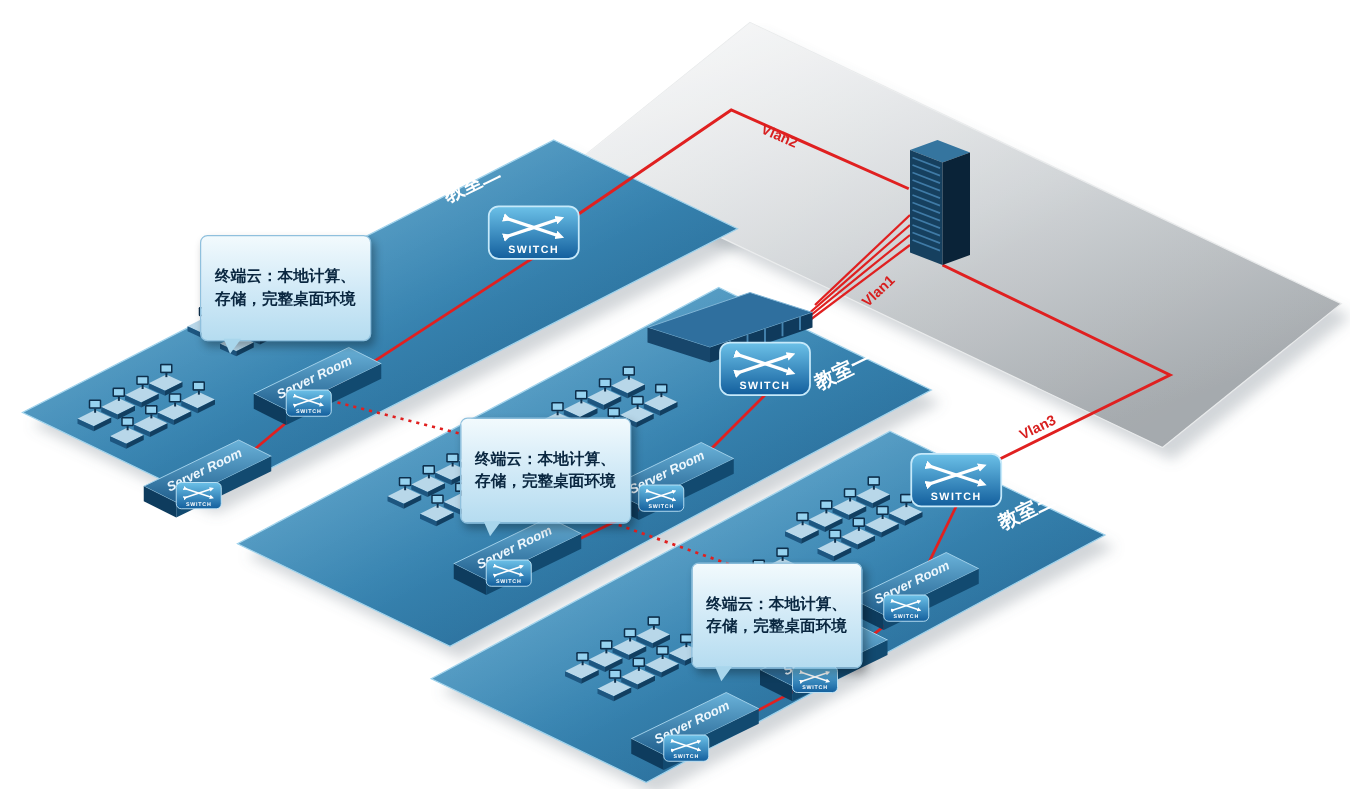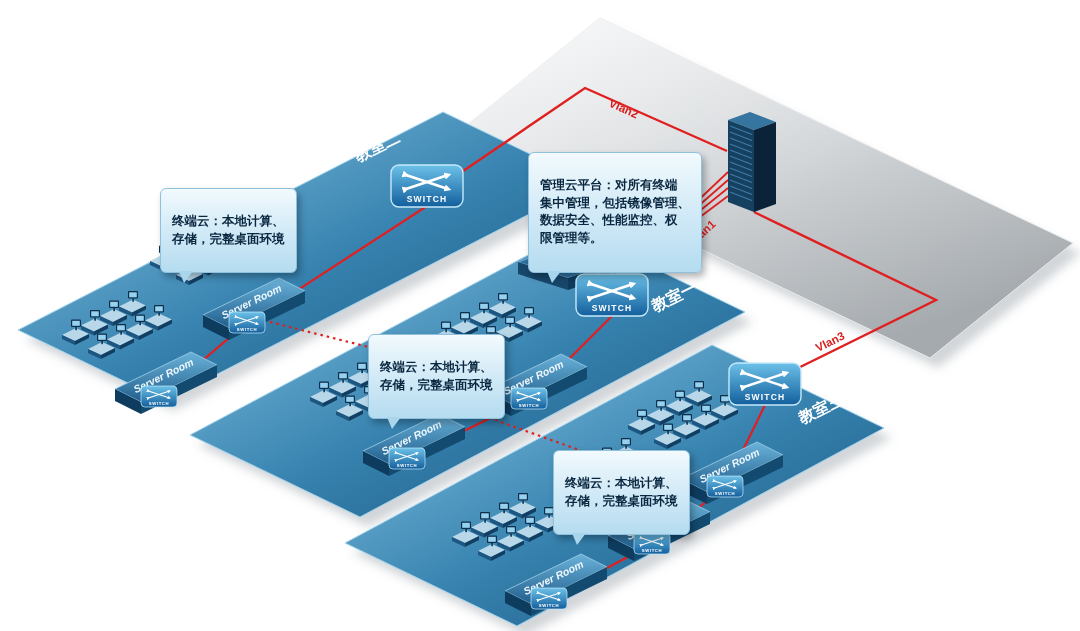--- a/index.html
+++ b/index.html
@@ -197,27 +197,20 @@
     </g>
   </g>
 </svg>
 
 <div class="callout" style="left:160px;top:188px;">
   <span>终端云：本地计算、
 存储，完整桌面环境</span>
   <span class="tail"></span>
 </div>
 
-<div class="callout" style="left:528px;top:152px;">
-  <span>管理云平台：对所有终端
-集中管理，包括镜像管理、
-数据安全、性能监控、权
-限管理等。</span>
-  <span class="tail"></span>
-</div>
 
 <div class="callout" style="left:368px;top:334px;">
   <span>终端云：本地计算、
 存储，完整桌面环境</span>
   <span class="tail"></span>
 </div>
 
 <div class="callout" style="left:553px;top:450px;">
   <span>终端云：本地计算、
 存储，完整桌面环境</span>

